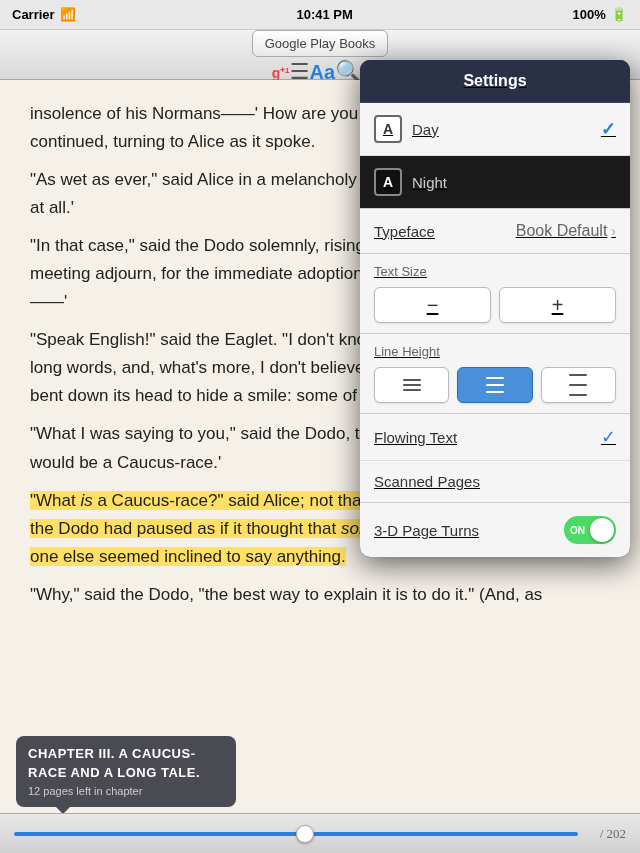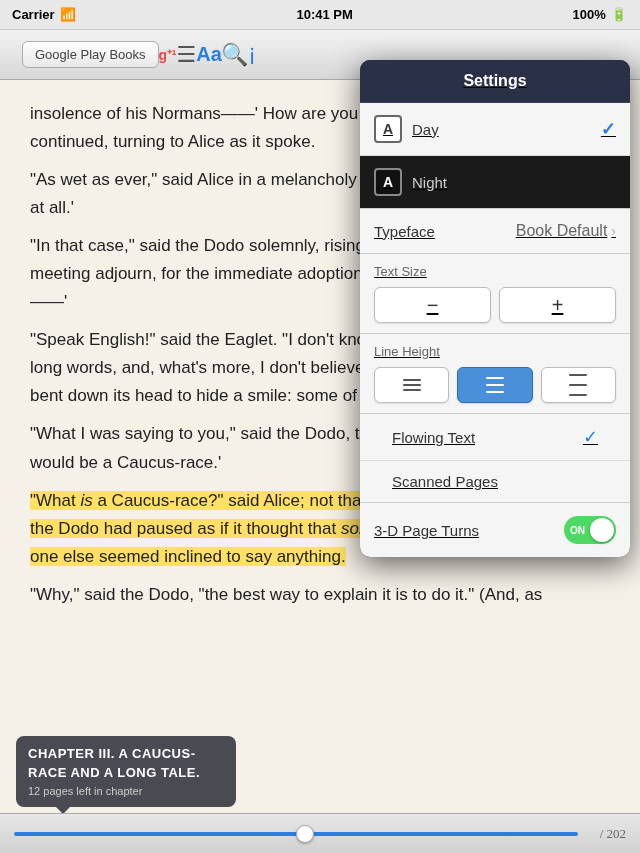--- a/index.html
+++ b/index.html
@@ -30,21 +30,23 @@
     .status-right { display: flex; align-items: center; gap: 6px; }
 
     
     #toolbar {
       width: 100%;
       height: 50px;
       background: linear-gradient(to bottom, #f2f2f2, #d8d8d8);
       border-bottom: 1px solid #aaa;
       display: flex;
       align-items: center;
+      justify-content: space-between;
       padding: 0 22px;
+      flex-direction: column;
     }
     .google-play-btn {
       background: linear-gradient(to bottom, #fff, #e8e8e8);
       border: 1px solid #aaa;
       border-radius: 6px;
       padding: 5px 12px;
       font-size: 13px;
       font-weight: 500;
       color: #444;
       cursor: pointer;
@@ -307,21 +309,21 @@
     .lh-btn.active .lh-line { background: white; }
 
     
     .flow-section {
       background: #f5f5f5;
       border-bottom: 1px solid #ccc;
     }
     .flow-row {
       display: flex;
       align-items: center;
-      padding: 12px 32px;
+      padding: 12px 14px;
       border-bottom: 1px solid #ddd;
       cursor: pointer;
     }
     .flow-row:last-child { border-bottom: none; }
     .flow-label { flex: 1; font-size: 15px; color: #333; }
     .flow-check { color: #2a7de1; font-size: 18px; }
 
     
     .page-turn-row {
       display: flex;

